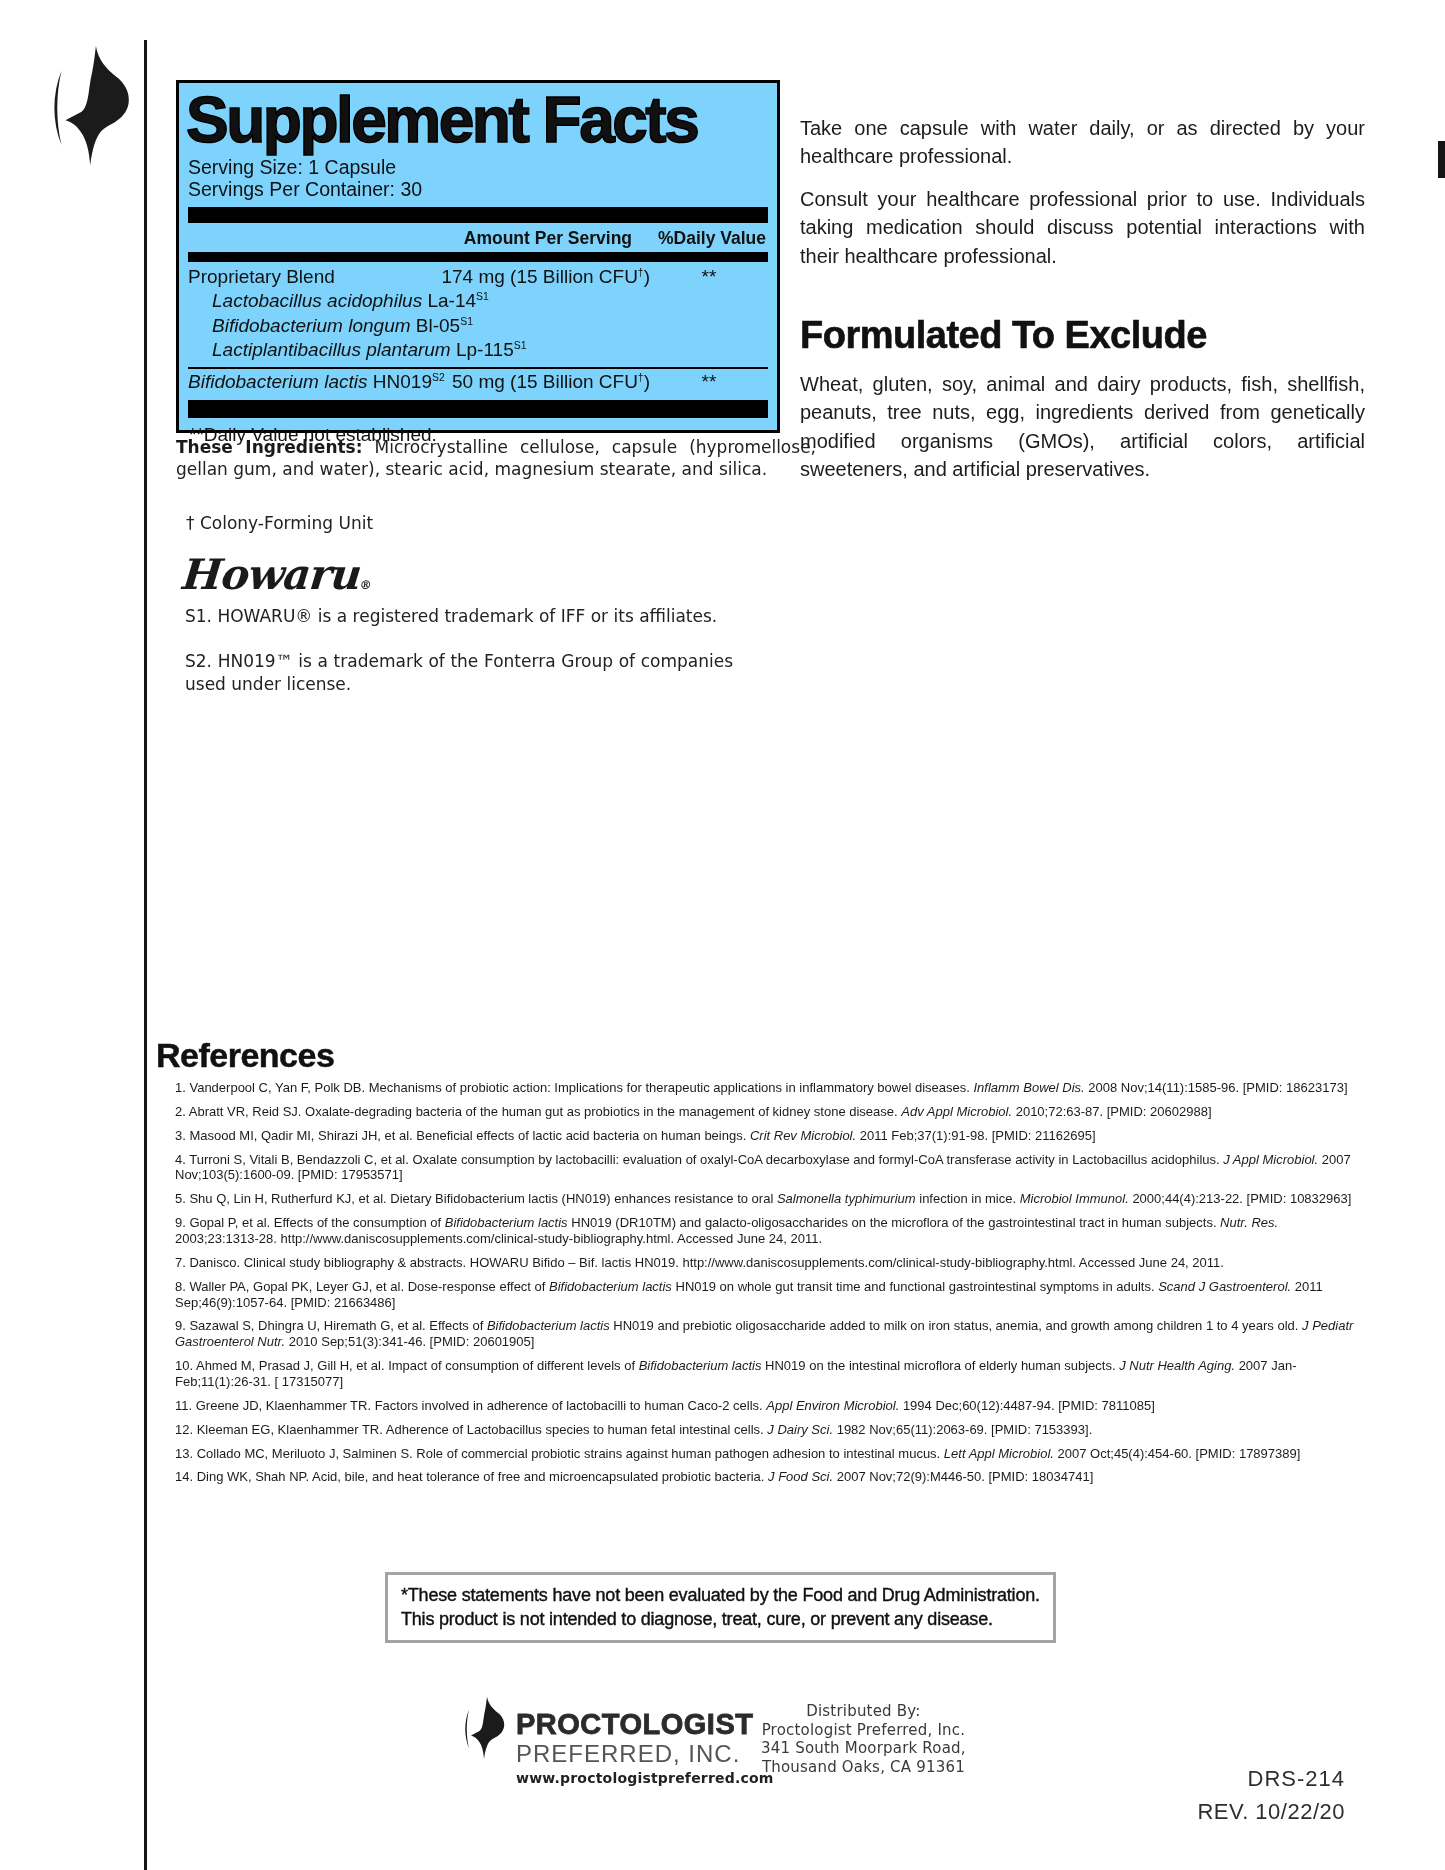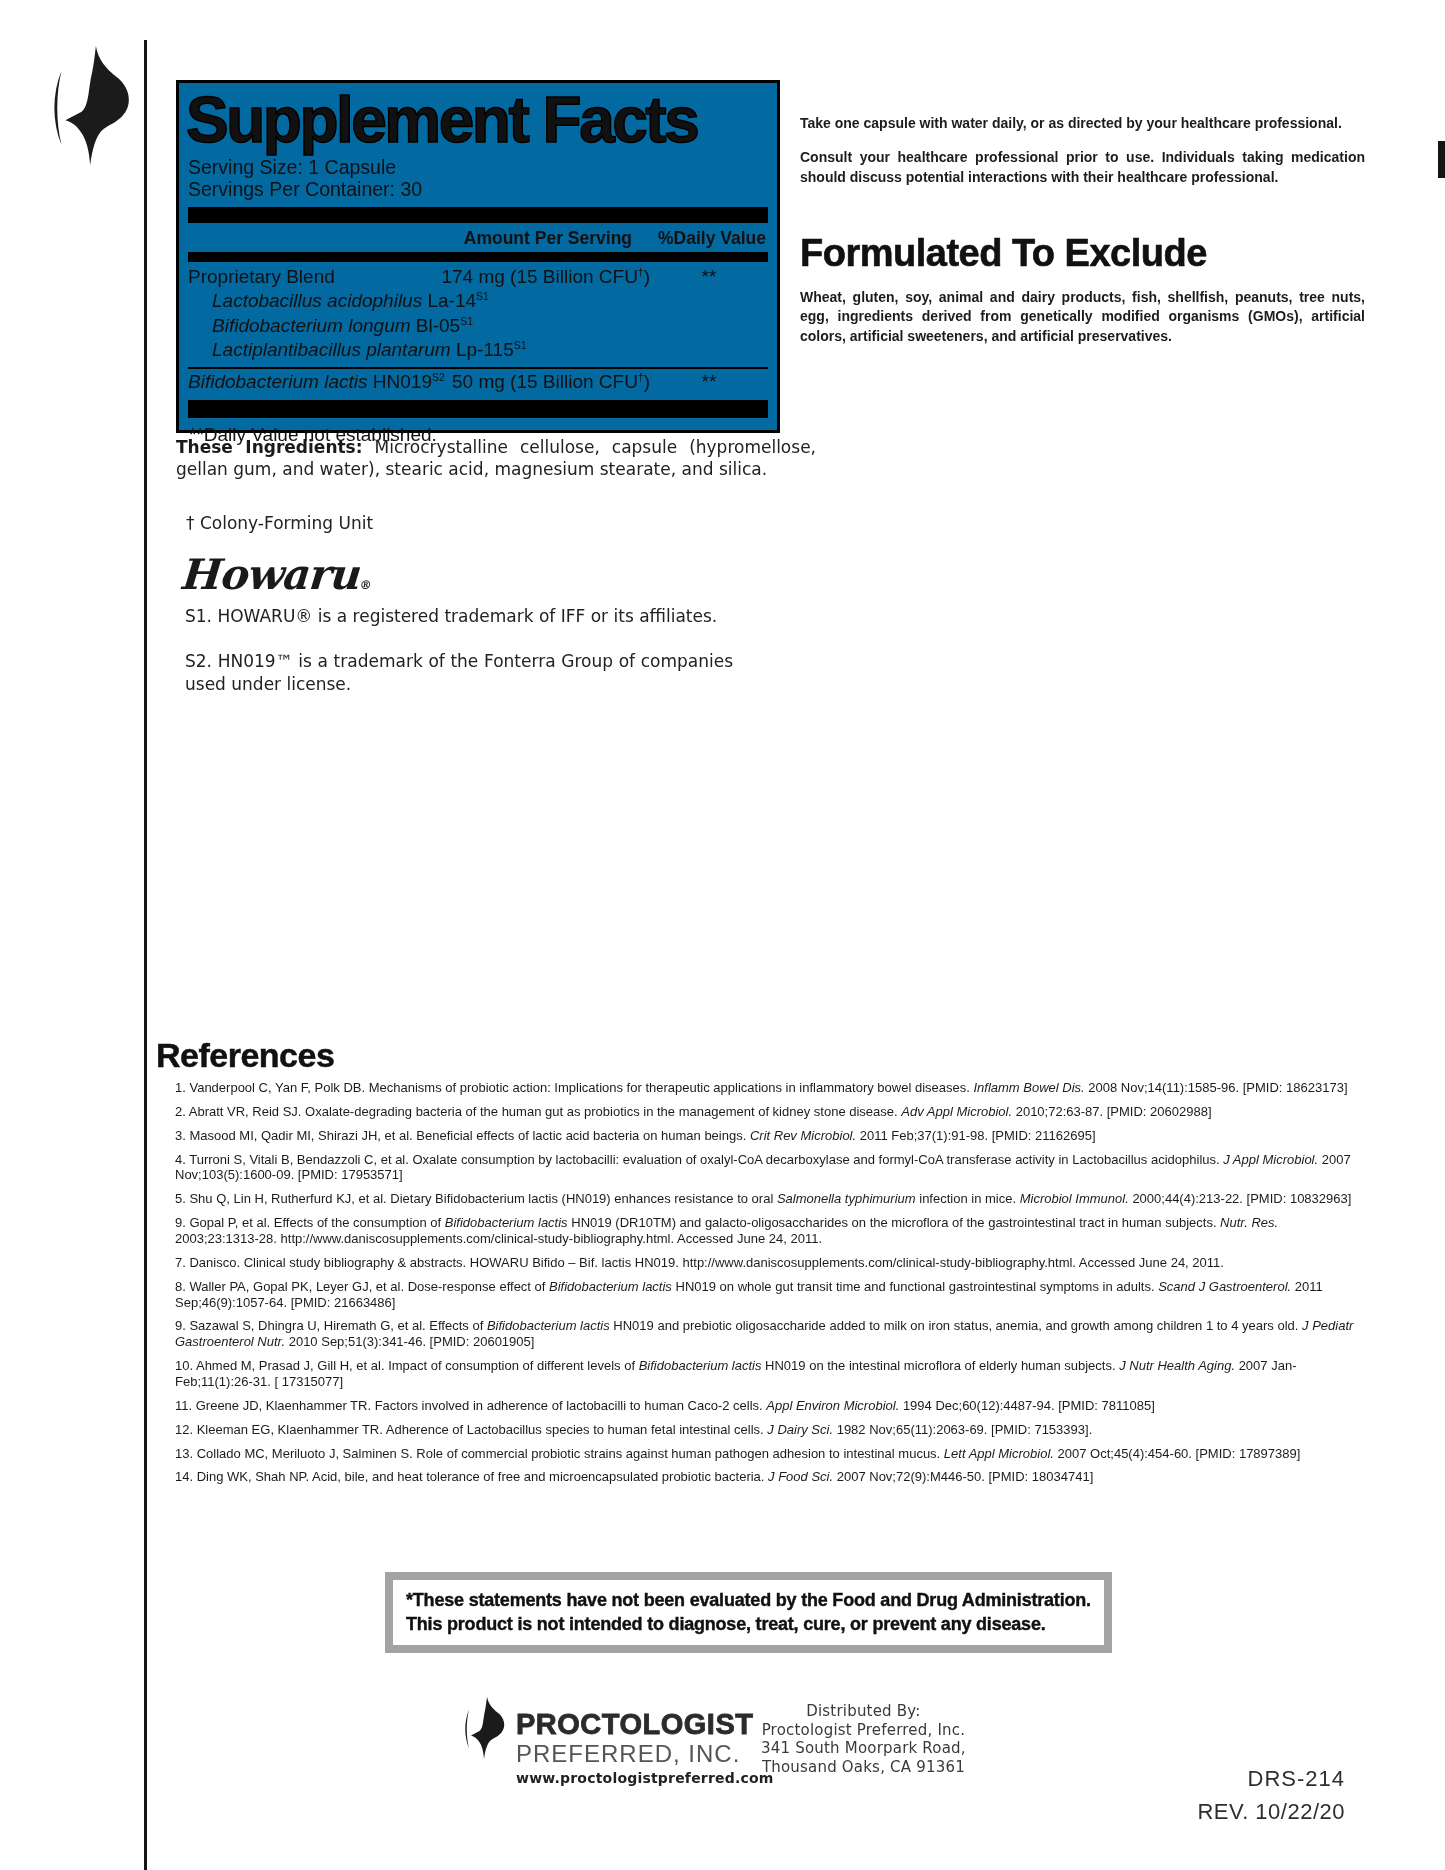--- a/index.html
+++ b/index.html
@@ -6,21 +6,21 @@
   .page{position:relative;width:1445px;height:1870px;background:#ffffff;
         font-family:"Liberation Sans",sans-serif;color:#111;overflow:hidden;}
 
   
   .vrule{position:absolute;left:144px;top:40px;width:3px;height:1830px;background:#151515;}
   .edge-mark{position:absolute;right:0;top:141px;width:7px;height:37px;background:#151515;}
   .brand-mark-top{position:absolute;left:46px;top:44px;width:96px;height:124px;}
 
   
   .sf-box{position:absolute;left:176px;top:80px;width:604px;height:353px;border:3px solid #000;
-          box-sizing:border-box;padding:5px 9px 0 9px;background:#0369a1;}
+          box-sizing:border-box;padding:5px 9px 0 9px;background:#7dd3fc;}
   .sf-title{font-size:64px;font-weight:700;letter-spacing:-2.5px;line-height:.95;margin:2px 0 5px -2px;
             -webkit-text-stroke:1.5px #000;white-space:nowrap;}
   .sf-serving{font-size:19.5px;line-height:1.16;}
   .sf-bar1{height:16px;background:#000;margin-top:6px;}
   .sf-header{display:flex;justify-content:flex-end;gap:26px;font-weight:700;font-size:17.5px;
              padding:5px 2px 3px 0;}
   .sf-bar2{height:10px;background:#000;}
   .sf-rows{margin-top:3px;}
   .sf-row{display:grid;grid-template-columns:1fr auto 118px;font-size:19px;line-height:1.18;
           align-items:baseline;padding:1px 0;}
@@ -41,33 +41,33 @@
           font-weight:700;font-size:42px;letter-spacing:-1px;transform:skewX(-6deg);color:#1a1a1a;}
   .howaru .reg{font-size:12px;font-style:normal;vertical-align:baseline;}
   .s1-note{position:absolute;left:185px;top:606px;font-family:"DejaVu Sans",sans-serif;font-size:17px;color:#222;}
   .s2-note{position:absolute;left:185px;top:650px;width:548px;font-family:"DejaVu Sans",sans-serif;
            font-size:17px;line-height:1.35;text-align:justify;color:#222;}
 
   
   .right-col{position:absolute;left:800px;top:100px;width:565px;}
   .rc-h{font-size:37px;font-weight:700;letter-spacing:-.5px;margin:0;line-height:1.05;
         -webkit-text-stroke:.6px #111;}
-  .rc-p{font-size:14px;line-height:1.42;text-align:justify;margin:14px 0 0 0;color:#1c1c1c;font-weight:bold;}
+  .rc-p{font-size:20px;line-height:1.42;text-align:justify;margin:14px 0 0 0;color:#1c1c1c;}
   .rc-h2{font-size:38px;font-weight:700;letter-spacing:-.5px;margin:46px 0 0 0;line-height:1.05;
          -webkit-text-stroke:.6px #111;}
 
   
   .refs-title{position:absolute;left:156px;top:1036px;font-size:34px;font-weight:700;letter-spacing:-.5px;
               -webkit-text-stroke:.5px #111;margin:0;}
   .refs-list{position:absolute;left:175px;top:1080px;width:1180px;font-size:13px;line-height:1.22;color:#1c1c1c;}
   .ref-item{margin-bottom:8px;}
 
   
-  .disclaimer{position:absolute;left:385px;top:1572px;display:inline-block;border:8px solid #a3a3a3;
-              padding:8px 13px;font-size:18px;font-weight:700;letter-spacing:-.2px;line-height:1.35;
+  .disclaimer{position:absolute;left:385px;top:1572px;display:inline-block;border:3px solid #a3a3a3;
+              padding:8px 13px;font-size:18px;font-weight:400;letter-spacing:-.2px;line-height:1.35;
               white-space:nowrap;-webkit-text-stroke:.4px #111;}
 
   
   .brand-mark-footer{position:absolute;left:461px;top:1690px;width:50px;height:76px;}
   .brand-name{position:absolute;left:516px;top:1708px;font-size:29px;font-weight:700;letter-spacing:.5px;
               color:#2b2b2b;-webkit-text-stroke:.8px #2b2b2b;}
   .brand-suffix{position:absolute;left:516px;top:1740px;font-size:24px;font-weight:400;letter-spacing:1px;
                 color:#555;}
   .brand-site{position:absolute;left:516px;top:1770px;font-family:"DejaVu Sans",sans-serif;font-size:14px;
               font-weight:700;letter-spacing:.2px;color:#222;}

